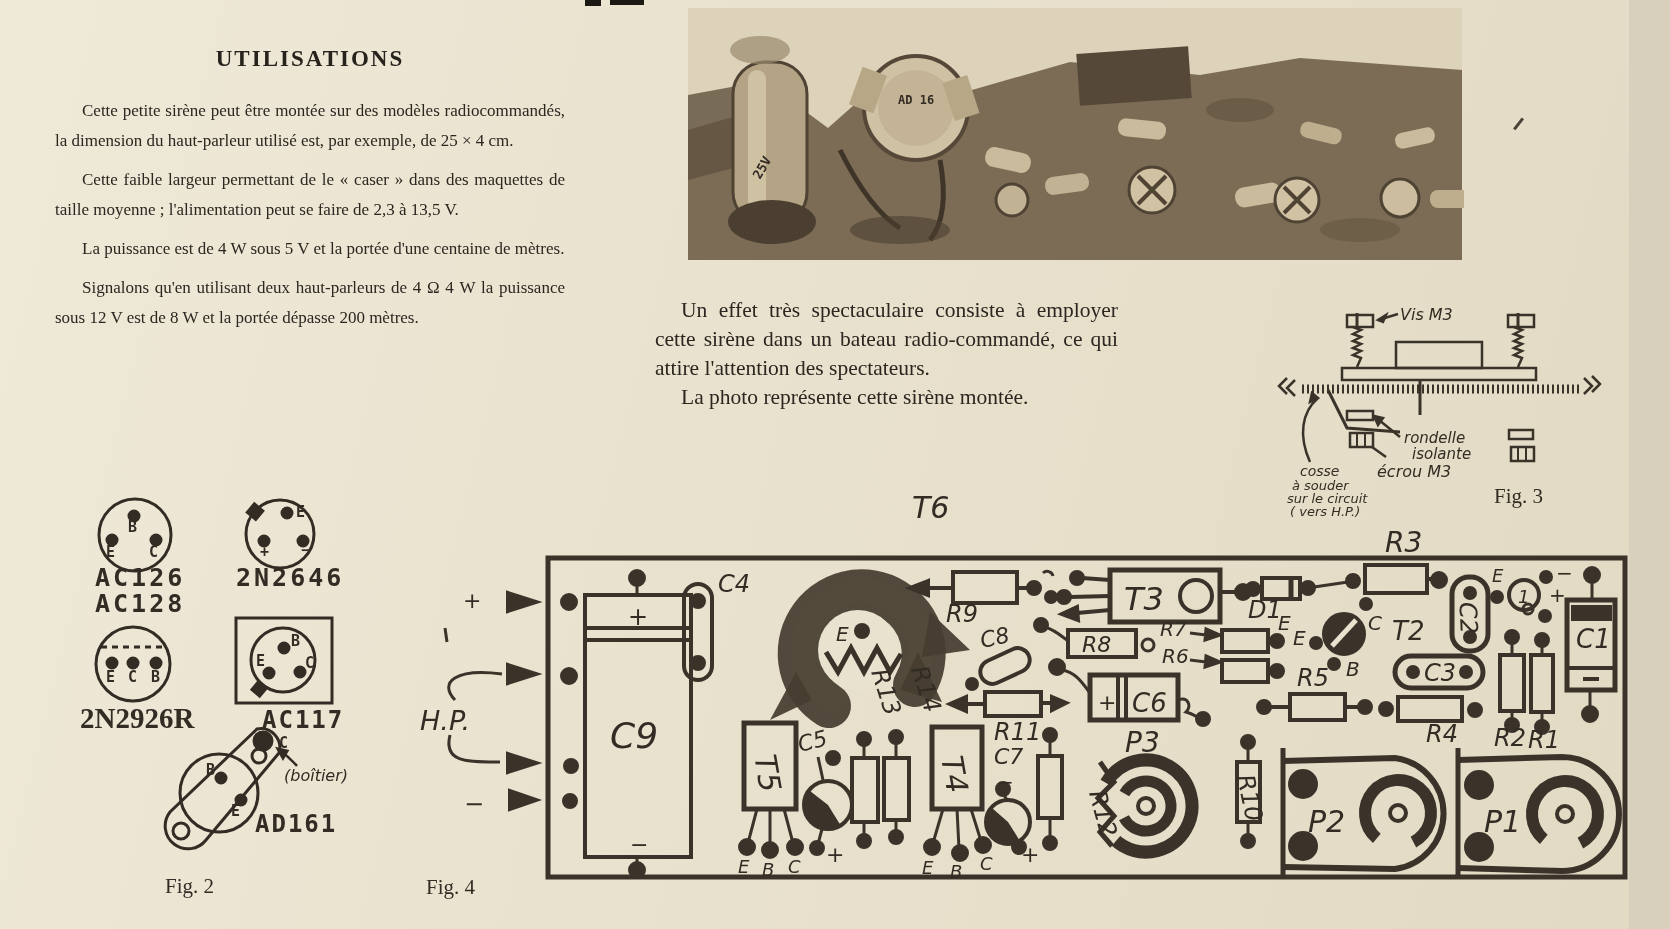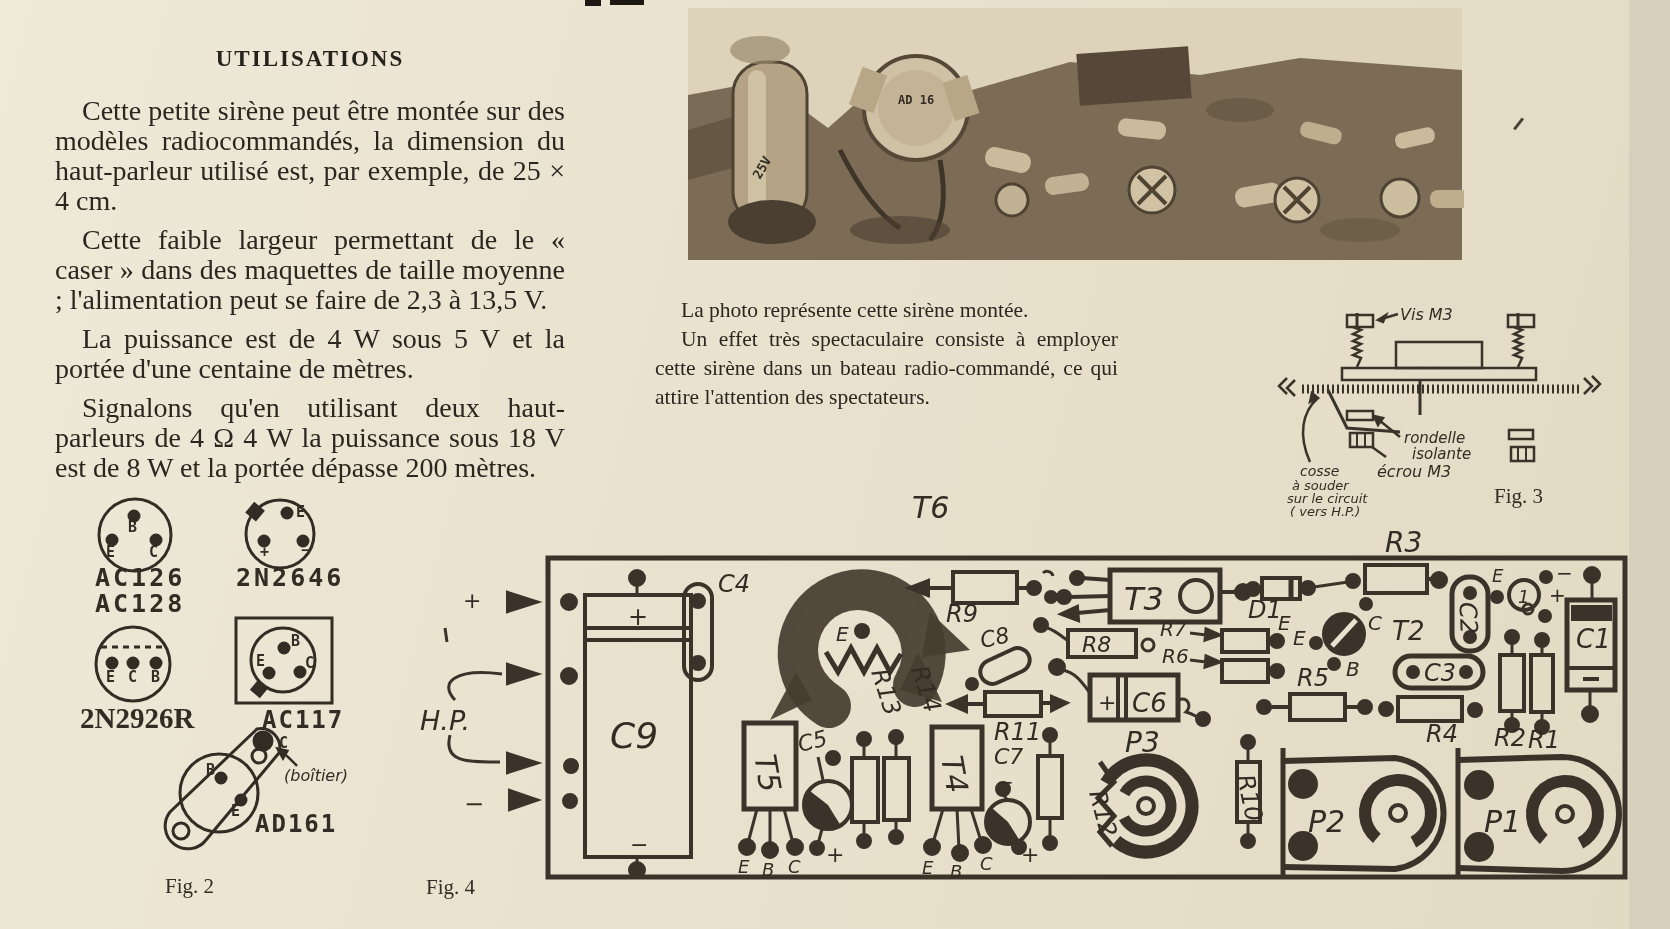--- a/index.html
+++ b/index.html
@@ -7,21 +7,21 @@
        font-family:"Liberation Serif", serif;
        background:#d8d0bc;}
   .page{position:relative;width:1629px;height:929px;
         background:linear-gradient(104deg,#efe9d8 0%,#eae3d0 35%,#e7dfca 65%,#e2dac3 100%);
         color:#2b2620;}
   .abs{position:absolute;}
   
   .col-left{left:55px;top:46px;width:510px;}
   .col-left h1{font-size:23px;font-weight:bold;letter-spacing:2px;margin:0 0 24px 0;
                text-align:center;color:#26221c;}
-  .body-p{font-size:28px;line-height:30px;text-align:justify;text-indent:27px;
+  .body-p{font-size:17px;line-height:30px;text-align:justify;text-indent:27px;
           margin:0 0 9px 0;color:#2b2620;}
   
   .mid-text{left:655px;top:296px;width:463px;}
   .mid-text p{font-size:21.5px;line-height:29px;text-align:justify;text-indent:26px;
               margin:0;color:#2b2620;}
   svg text{fill:#332c24;}
   .hand{font-family:"DejaVu Sans", sans-serif;font-style:italic;}
   .mono{font-family:"DejaVu Sans Mono", monospace;font-weight:bold;}
   .serif{font-family:"Liberation Serif", serif;}
   .smudge{background:#1c1914;}
@@ -33,21 +33,21 @@
 
   <div class="abs smudge" style="left:585px;top:0;width:16px;height:6px"></div>
   <div class="abs smudge" style="left:610px;top:0;width:34px;height:5px"></div>
   <div class="abs" style="left:1516px;top:120px;width:10px;height:14px;border-left:3px solid #4a4236;transform:rotate(38deg)"></div>
 
   <div class="abs col-left">
     <h1>UTILISATIONS</h1>
     <p class="body-p">Cette petite sirène peut être montée sur des modèles radiocommandés, la dimension du haut-parleur utilisé est, par exemple, de 25 × 4 cm.</p>
     <p class="body-p">Cette faible largeur permettant de le « caser » dans des maquettes de taille moyenne ; l'alimentation peut se faire de 2,3 à 13,5 V.</p>
     <p class="body-p">La puissance est de 4 W sous 5 V et la portée d'une centaine de mètres.</p>
-    <p class="body-p">Signalons qu'en utilisant deux haut-parleurs de 4 Ω 4 W la puissance sous 18 V est de 8 W et la portée dépasse 200 mètres.</p>
+    <p class="body-p">Signalons qu'en utilisant deux haut-parleurs de 4 Ω 4 W la puissance sous 12 V est de 8 W et la portée dépasse 200 mètres.</p>
   </div>
 
   <svg class="abs" style="left:686px;top:2px" width="778" height="264" viewBox="686 2 778 264">
     <rect x="688" y="8" width="774" height="252" fill="#ddd2ba"></rect>
     <path d="M688,130 L790,100 L828,128 L880,82 L965,92 L1070,62 L1200,75 L1300,58 L1462,70 L1462,260 L688,260 Z" fill="#73634c" opacity="0.92"></path>
     <path d="M688,95 L770,80 L800,150 L688,180 Z" fill="#5f523e" opacity="0.8"></path>
     <g>
       <rect x="733" y="62" width="74" height="162" rx="32" fill="#b4a384" stroke="#4f4334" stroke-width="3"></rect>
       <rect x="748" y="70" width="18" height="140" rx="9" fill="#d6c9ab" opacity="0.8"></rect>
       <ellipse cx="772" cy="222" rx="44" ry="22" fill="#4b3f31"></ellipse>
@@ -74,22 +74,22 @@
       <circle cx="1400" cy="198" r="19" fill="#cbbd9e" stroke="#4f4334" stroke-width="3"></circle>
       <circle cx="1012" cy="200" r="16" fill="#c2b294" stroke="#4f4334" stroke-width="3"></circle>
       <ellipse cx="760" cy="50" rx="30" ry="14" fill="#9a8a6d" opacity="0.7"></ellipse>
       <ellipse cx="1240" cy="110" rx="34" ry="12" fill="#5f523e" opacity="0.6"></ellipse>
       <ellipse cx="1360" cy="230" rx="40" ry="12" fill="#5f523e" opacity="0.5"></ellipse>
       <ellipse cx="900" cy="230" rx="50" ry="14" fill="#4b3f31" opacity="0.6"></ellipse>
     </g>
   </svg>
 
   <div class="abs mid-text">
+    <p>Un effet très spectaculaire consiste à employer cette sirène dans un bateau radio-commandé, ce qui attire l'attention des spectateurs.</p>
     <p>La photo représente cette sirène montée.</p>
-    <p>Un effet très spectaculaire consiste à employer cette sirène dans un bateau radio-commandé, ce qui attire l'attention des spectateurs.</p>
   </div>
 
   <svg class="abs" style="left:1195px;top:270px" width="475" height="250" viewBox="1195 270 475 250">
     <g stroke="#3a332a" stroke-width="2.5" fill="none">
 
       <rect x="1347" y="315" width="26" height="12"></rect>
       <path d="M1357,313 v16" stroke-width="3"></path>
       <path d="M1353,327 l8,3 l-8,4 l8,3 l-8,4 l8,3 l-8,4 l8,3 l-8,4 l8,3 l-4,9"></path>
 
       <rect x="1508" y="315" width="26" height="12"></rect>

